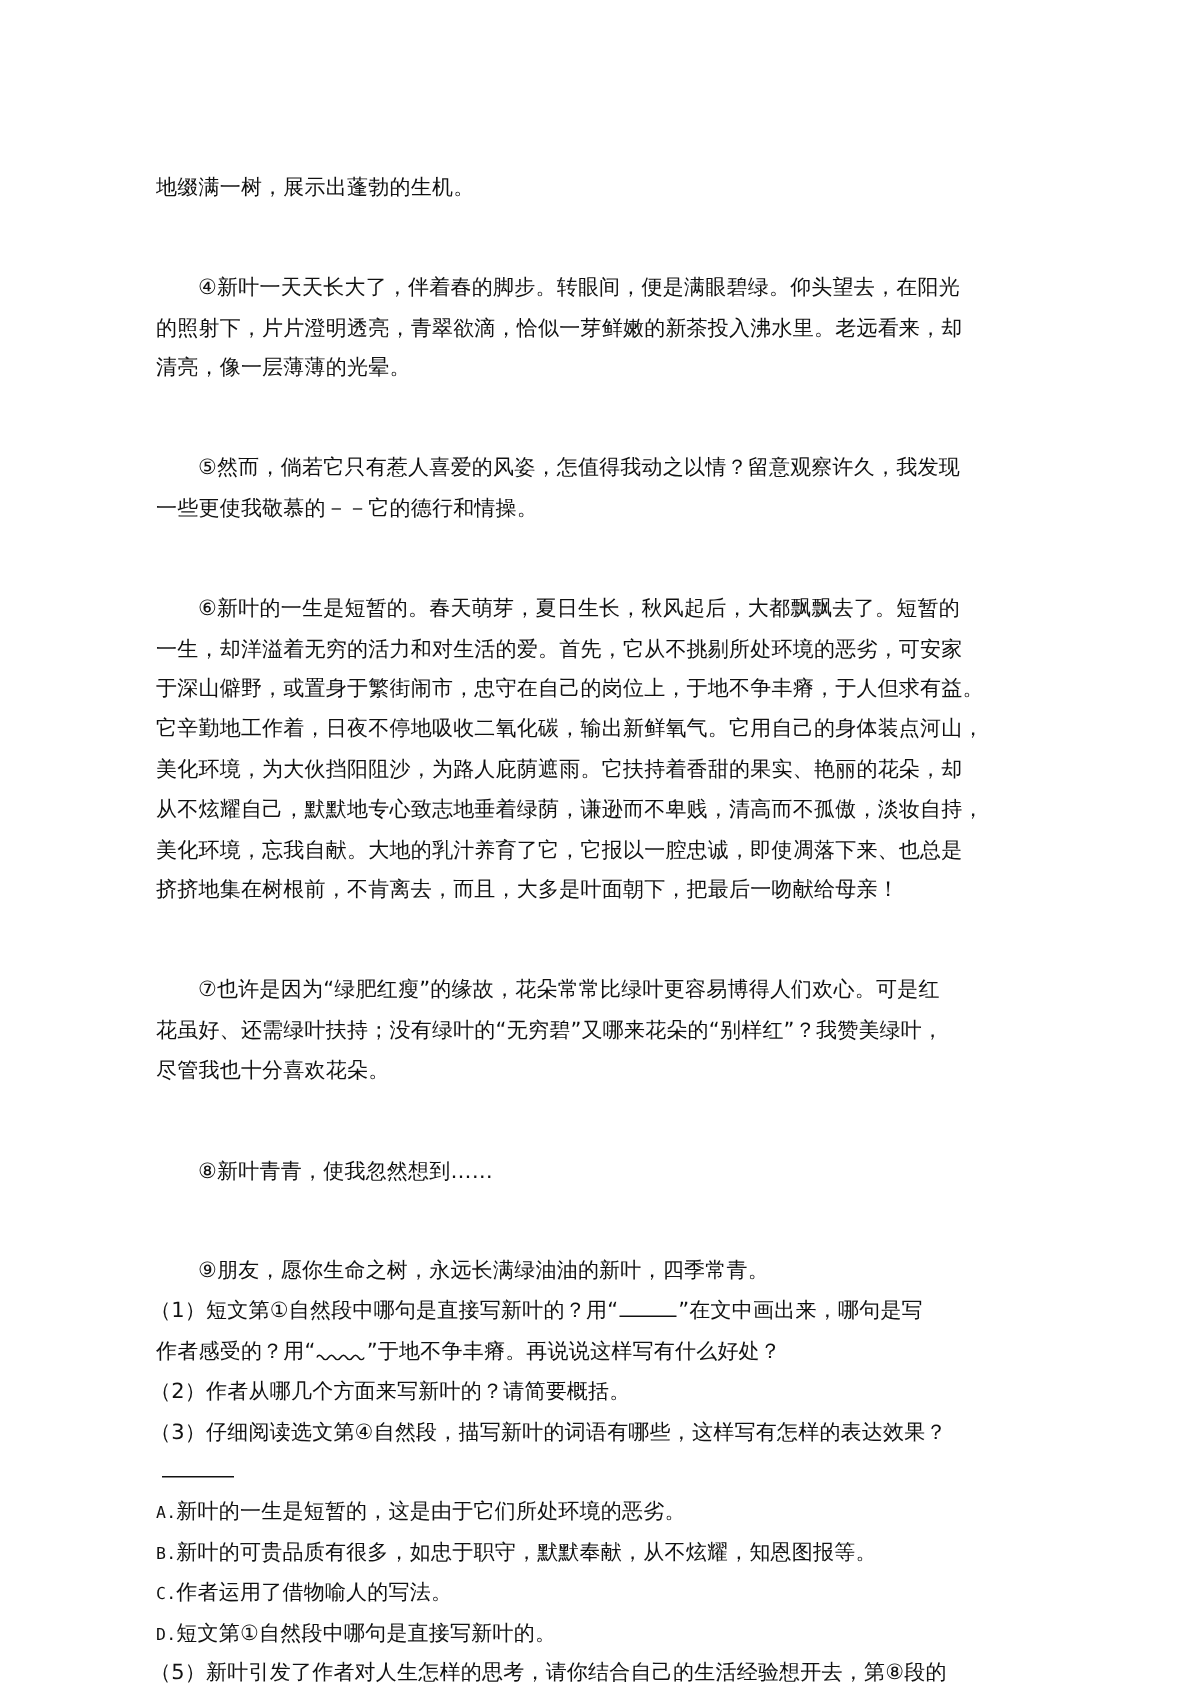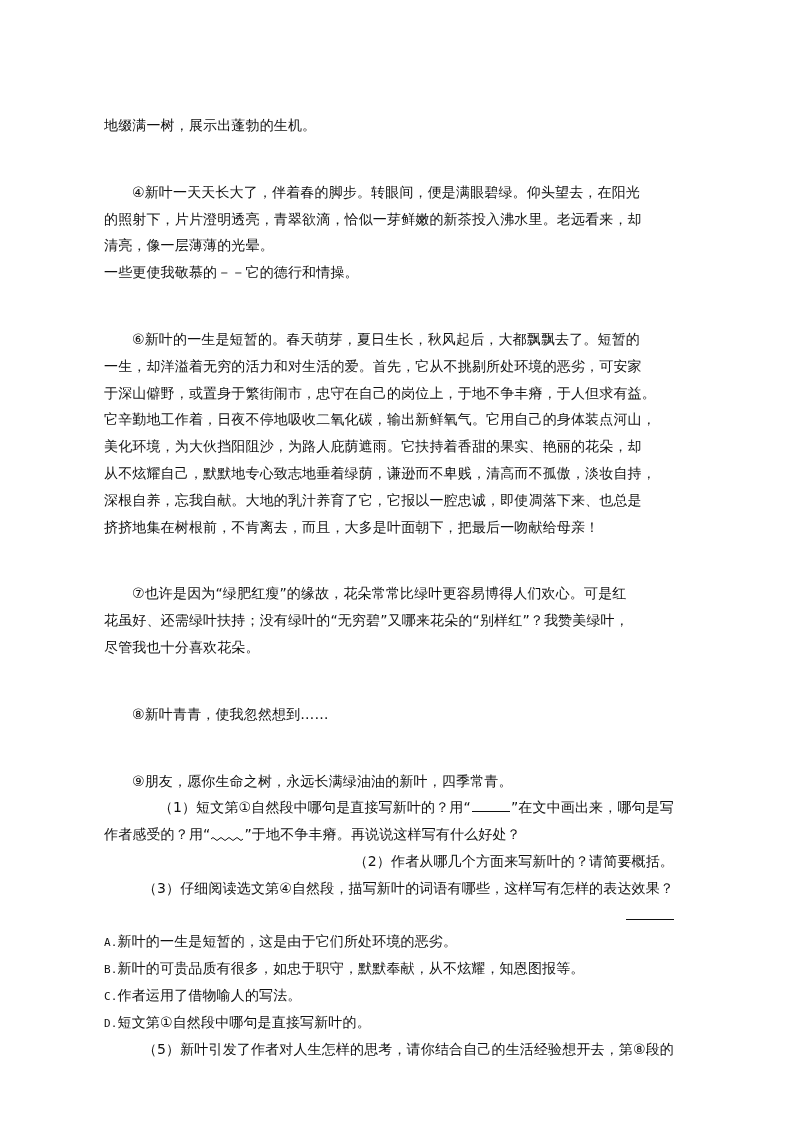--- a/index.html
+++ b/index.html
@@ -22,21 +22,21 @@
       width: 570px;
     }
     .line {
       font-size: 14px;
       line-height: 26.8px;
       height: 26.8px;
       white-space: nowrap;
       letter-spacing: 0.15px;
     }
     .indent { padding-left: 28px; margin-top: 40px; }
-    .q-indent { padding-left: 0; margin-left: -4px; text-align: right; }
+    .q-indent { padding-left: 0; margin-left: -4px; }
     .blank-solid {
       display: inline-block;
       width: 38px;
       border-bottom: 1px solid #111;
       height: 14px;
       vertical-align: baseline;
       margin: 0 1px;
     }
     .blank-wavy {
       display: inline-block;
@@ -71,31 +71,32 @@
 
   <div class="line">地缀满一树，展示出蓬勃的生机。</div>
 
   <div>
     <div class="line indent">④新叶一天天长大了，伴着春的脚步。转眼间，便是满眼碧绿。仰头望去，在阳光</div>
     <div class="line">的照射下，片片澄明透亮，青翠欲滴，恰似一芽鲜嫩的新茶投入沸水里。老远看来，却</div>
     <div class="line">清亮，像一层薄薄的光晕。</div>
   </div>
 
   <div>
+    <div class="line indent">⑤然而，倘若它只有惹人喜爱的风姿，怎值得我动之以情？留意观察许久，我发现</div>
     <div class="line">一些更使我敬慕的－－它的德行和情操。</div>
   </div>
 
   <div>
     <div class="line indent">⑥新叶的一生是短暂的。春天萌芽，夏日生长，秋风起后，大都飘飘去了。短暂的</div>
     <div class="line">一生，却洋溢着无穷的活力和对生活的爱。首先，它从不挑剔所处环境的恶劣，可安家</div>
     <div class="line">于深山僻野，或置身于繁街闹市，忠守在自己的岗位上，于地不争丰瘠，于人但求有益。</div>
     <div class="line">它辛勤地工作着，日夜不停地吸收二氧化碳，输出新鲜氧气。它用自己的身体装点河山，</div>
     <div class="line">美化环境，为大伙挡阳阻沙，为路人庇荫遮雨。它扶持着香甜的果实、艳丽的花朵，却</div>
     <div class="line">从不炫耀自己，默默地专心致志地垂着绿荫，谦逊而不卑贱，清高而不孤傲，淡妆自持，</div>
-    <div class="line">深根自养，忘我自献。大地的乳汁养育了它，它报以一腔忠诚，即使凋落下来、也总是</div>
+    <div class="line">美化环境，忘我自献。大地的乳汁养育了它，它报以一腔忠诚，即使凋落下来、也总是</div>
     <div class="line">挤挤地集在树根前，不肯离去，而且，大多是叶面朝下，把最后一吻献给母亲！</div>
   </div>
 
   <div>
     <div class="line indent">⑦也许是因为“绿肥红瘦”的缘故，花朵常常比绿叶更容易博得人们欢心。可是红</div>
     <div class="line">花虽好、还需绿叶扶持；没有绿叶的“无穷碧”又哪来花朵的“别样红”？我赞美绿叶，</div>
     <div class="line">尽管我也十分喜欢花朵。</div>
   </div>
 
   <div class="line indent">⑧新叶青青，使我忽然想到……</div>

